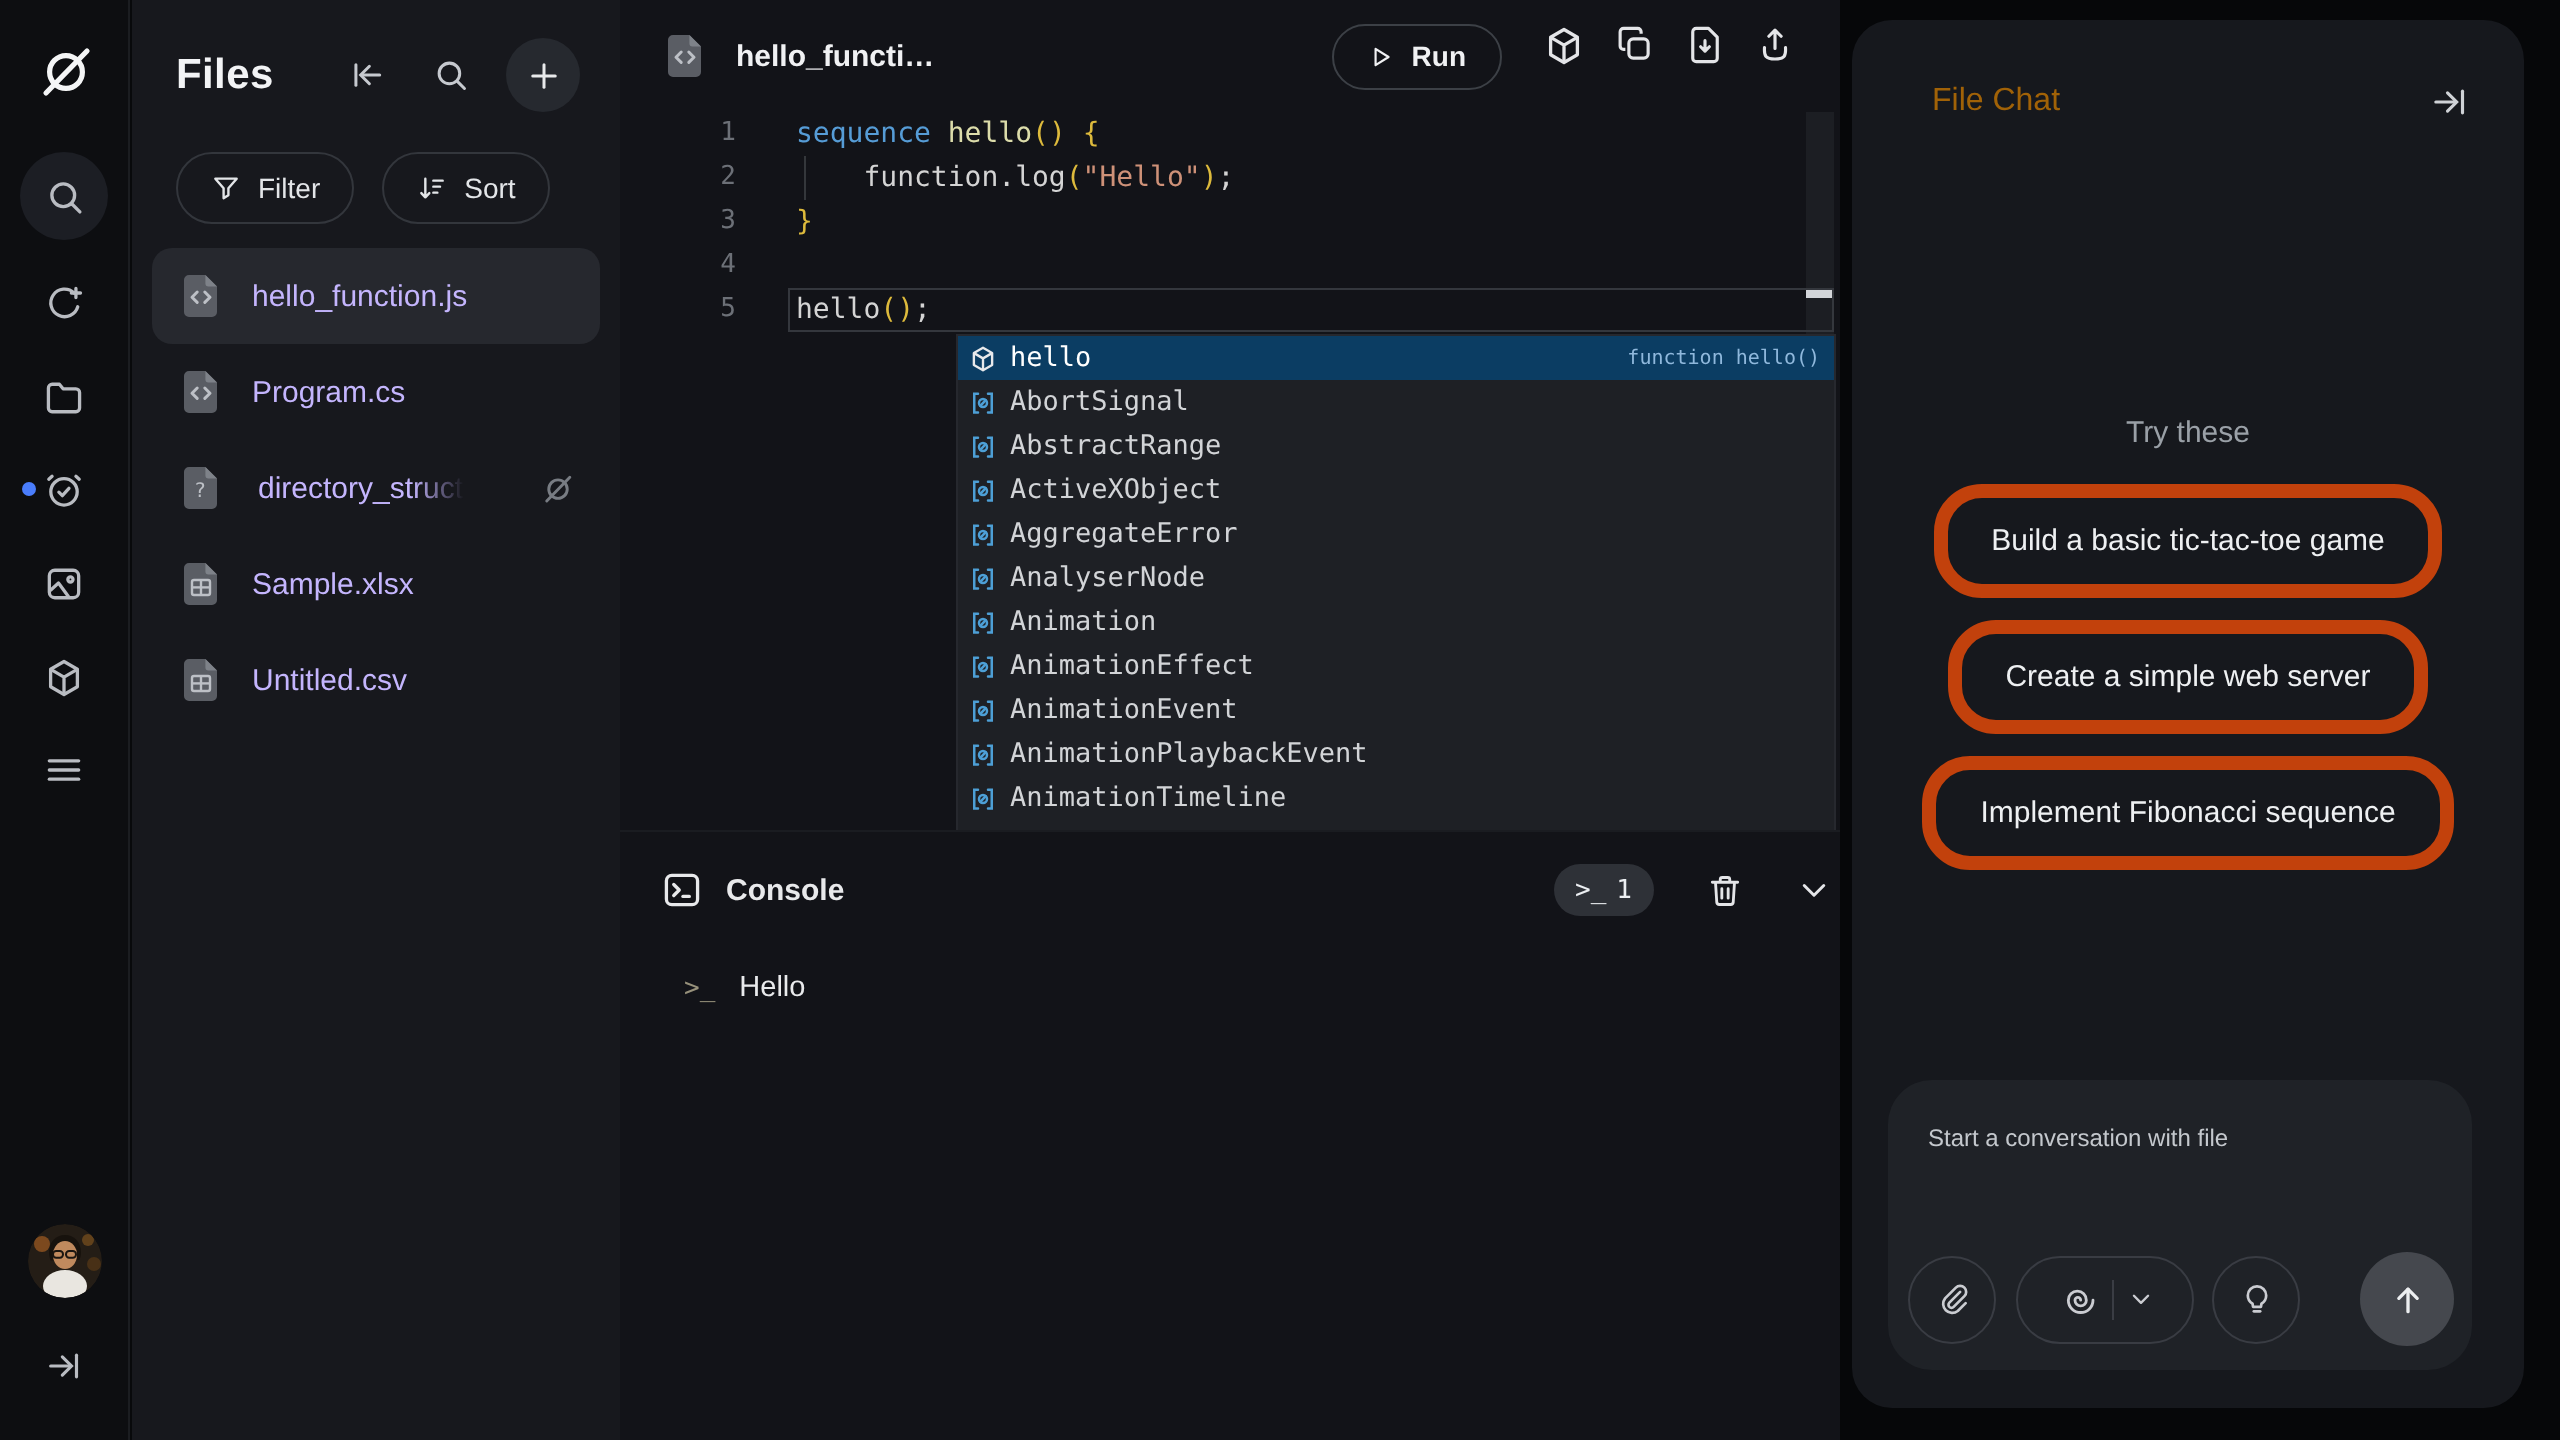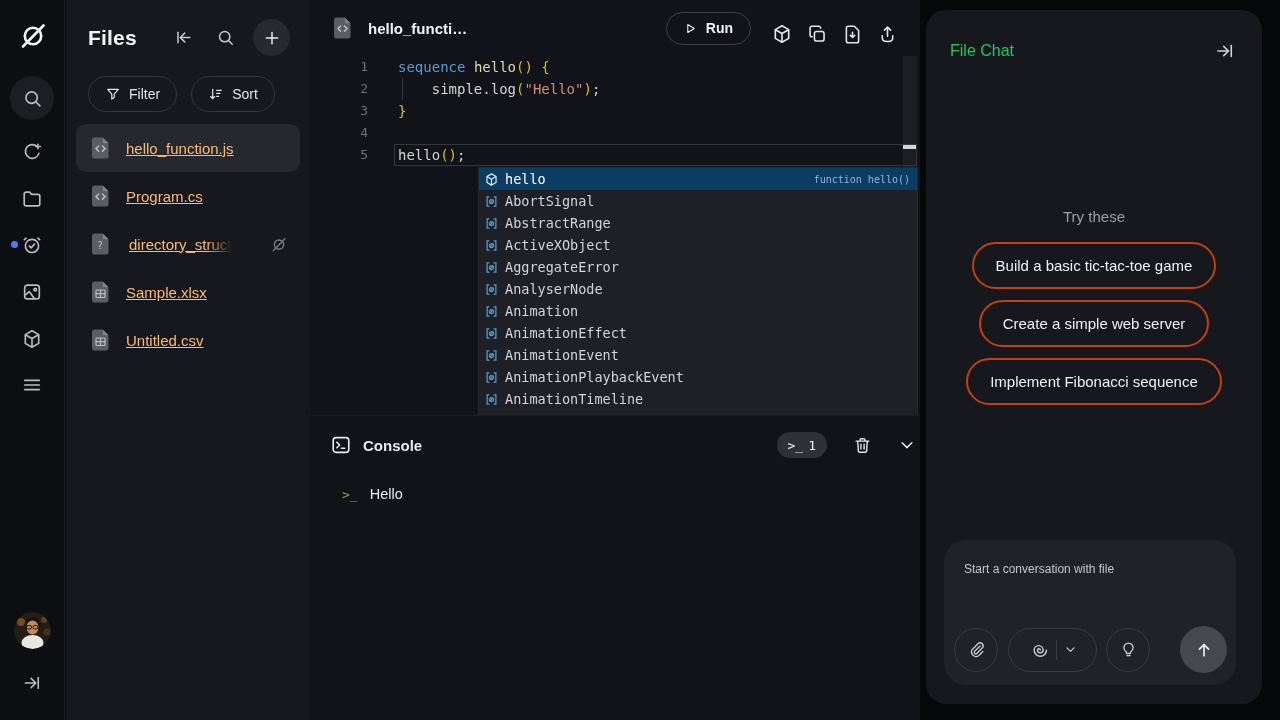--- a/index.html
+++ b/index.html
@@ -53,31 +53,31 @@
     border:1px solid #33363c; border-radius:18px; font-size:14px; color:#e3e5e8;
     cursor:pointer; background:transparent;
   }
   .file-list { margin:12px 10px 0 10px; }
   .file-row {
     display:flex; align-items:center; height:48px; padding:0 12px;
     border-radius:10px; cursor:pointer; position:relative;
   }
   .file-row.selected { background:#26282e; }
   .file-row .fname {
-    margin-left:12px; font-size:15px; color:#fdba74; white-space:nowrap;
-    overflow:hidden; max-width:150px;text-decoration:underline;
+    margin-left:12px; font-size:15px; color:#c4b5fd; white-space:nowrap;
+    overflow:hidden; max-width:150px;
   }
   .file-row .fname.fade { -webkit-mask-image:linear-gradient(90deg,#000 75%,transparent); mask-image:linear-gradient(90deg,#000 75%,transparent);margin-left:15px; }
   .file-row .trail { margin-left:auto; color:#787c83; }
 
   
   .center { position:absolute; left:310px; top:0; width:610px; height:720px; background:#121318; }
   .ed-header { height:56px; display:flex; align-items:center; padding:0 22px 0 20px; }
   .tab-title { margin-left:12px; font-size:15px; font-weight:600; color:#f0f1f3; }
-  .ed-actions { margin-left:auto; display:flex; align-items:flex-end; gap:14px; color:#e4e5e8; }
+  .ed-actions { margin-left:auto; display:flex; align-items:flex-start; gap:14px; color:#e4e5e8; }
   .run-btn {
     display:flex; align-items:center; gap:9px; height:33px; padding:0 17px;
     border:1px solid #3c4046; border-radius:17px; font-size:14px; font-weight:600;
     color:#f0f1f3; cursor:pointer; background:transparent; margin-right:6px;
   }
   .icon-btn { cursor:pointer; display:flex; align-items:center; justify-content:center; }
 
   .editor { position:relative; height:359px; overflow:hidden; font-family:"DejaVu Sans Mono", monospace; }
   .scrollstrip { position:absolute; right:3px; top:0; width:14px; height:100%; background:#1c1e23; }
   .scrollmark { position:absolute; right:3px; top:89px; width:14px; height:4px; background:#d2d5d9; }
@@ -115,26 +115,26 @@
   .cons-prompt { font-family:"DejaVu Sans Mono", monospace; color:#97917b; margin-right:12px; font-size:13px; }
   .cons-text { color:#e9eaec; }
 
   
   .chatcol { position:absolute; left:920px; top:0; width:360px; height:720px; background:#060709; }
   .chat-card {
     position:absolute; left:6px; top:10px; width:336px; height:694px;
     background:#16181d; border-radius:20px; overflow:hidden;
   }
   .chat-header { display:flex; align-items:center; padding:31px 27px 0 24px; }
-  .chat-title { font-size:16px; font-weight:500; color:#22c55e; }
+  .chat-title { font-size:16px; font-weight:500; color:#a16207;margin-left:16px; }
   .chat-collapse { margin-left:auto; color:#cfd2d6; cursor:pointer; }
   .try-block { position:absolute; left:0; right:0; top:198px; display:flex; flex-direction:column; align-items:center; }
   .try-label { font-size:15px; color:#9aa0a7; margin-bottom:17px; }
   .try-pill {
-    padding:13px 22px; border:2px solid #c2410c; border-radius:24px;
+    padding:13px 22px; border:7px solid #c2410c; border-radius:24px;
     font-size:15px; color:#eef0f2; margin-bottom:11px; cursor:pointer; background:transparent;
     white-space:nowrap;
   }
   .chat-input {
     position:absolute; left:18px; bottom:19px; width:292px; height:145px;
     background:#1f2227; border-radius:22px;
   }
   .chat-ph { padding:22px 20px 0 20px; font-size:12px; color:#c4c8cd; cursor:text; }
   .ci-row { position:absolute; left:10px; right:9px; bottom:12px; display:flex; align-items:center; }
   .ci-circle {
@@ -396,21 +396,21 @@
   <div class="editor">
     <div class="scrollstrip"></div>
     <div class="scrollmark"></div>
     <div id="code-lines">
         <div class="code-row">
           <span class="ln">1</span>
           <span class="code"><span class="tok-kw">sequence</span><span class="tok-pl"> </span><span class="tok-fn">hello</span><span class="tok-br">()</span><span class="tok-pl"> </span><span class="tok-br">{</span></span>
         </div>
         <div class="code-row">
           <span class="ln">2</span>
-          <span class="code"><span class="tok-pl">    simple.log</span><span class="tok-br">(</span><span class="tok-str">"Hello"</span><span class="tok-br">)</span><span class="tok-pl">;</span></span>
+          <span class="code"><span class="tok-pl">    function.log</span><span class="tok-br">(</span><span class="tok-str">"Hello"</span><span class="tok-br">)</span><span class="tok-pl">;</span></span>
           <span class="guide"></span>
         </div>
         <div class="code-row">
           <span class="ln">3</span>
           <span class="code"><span class="tok-br">}</span></span>
         </div>
         <div class="code-row">
           <span class="ln">4</span>
           <span class="code"></span>
         </div>

